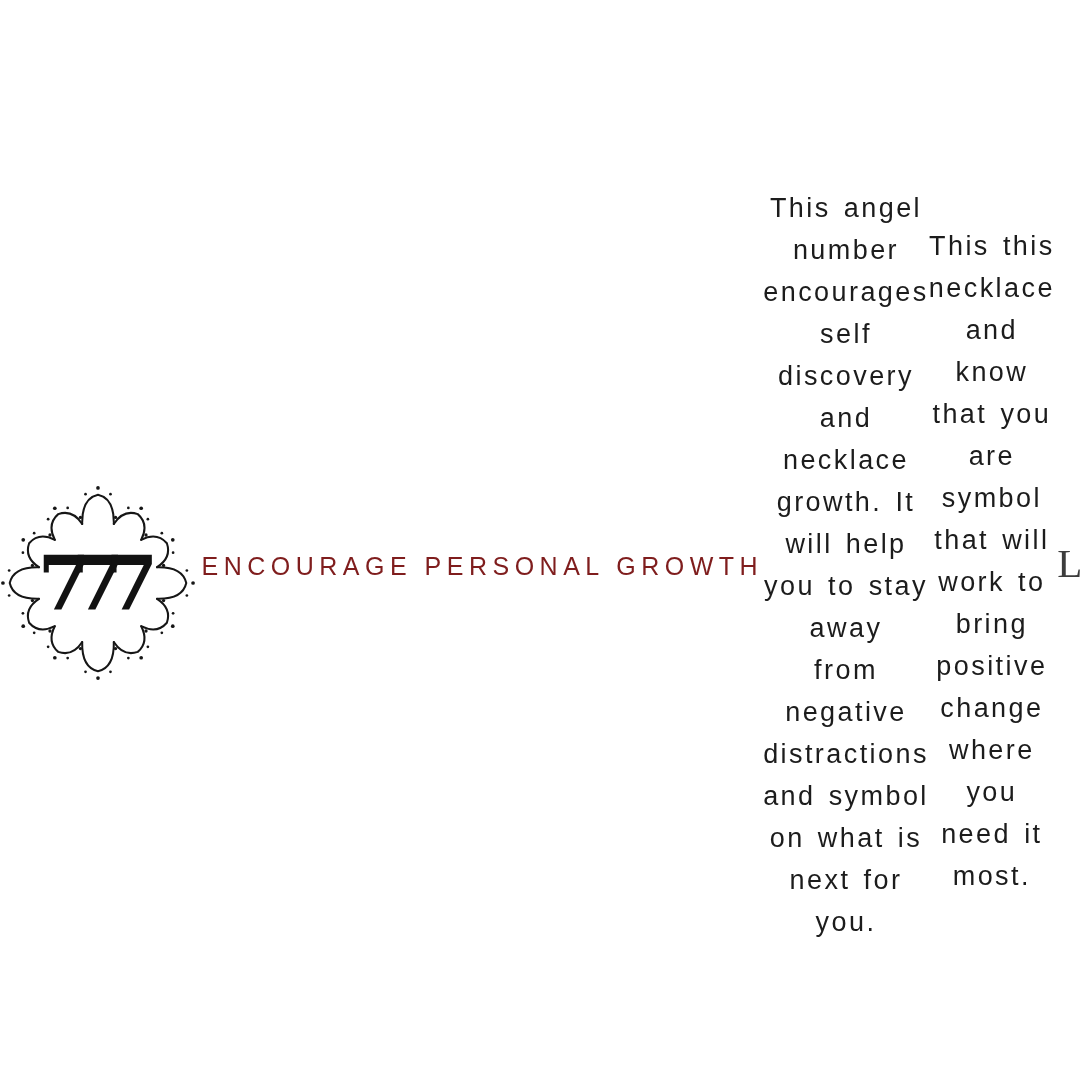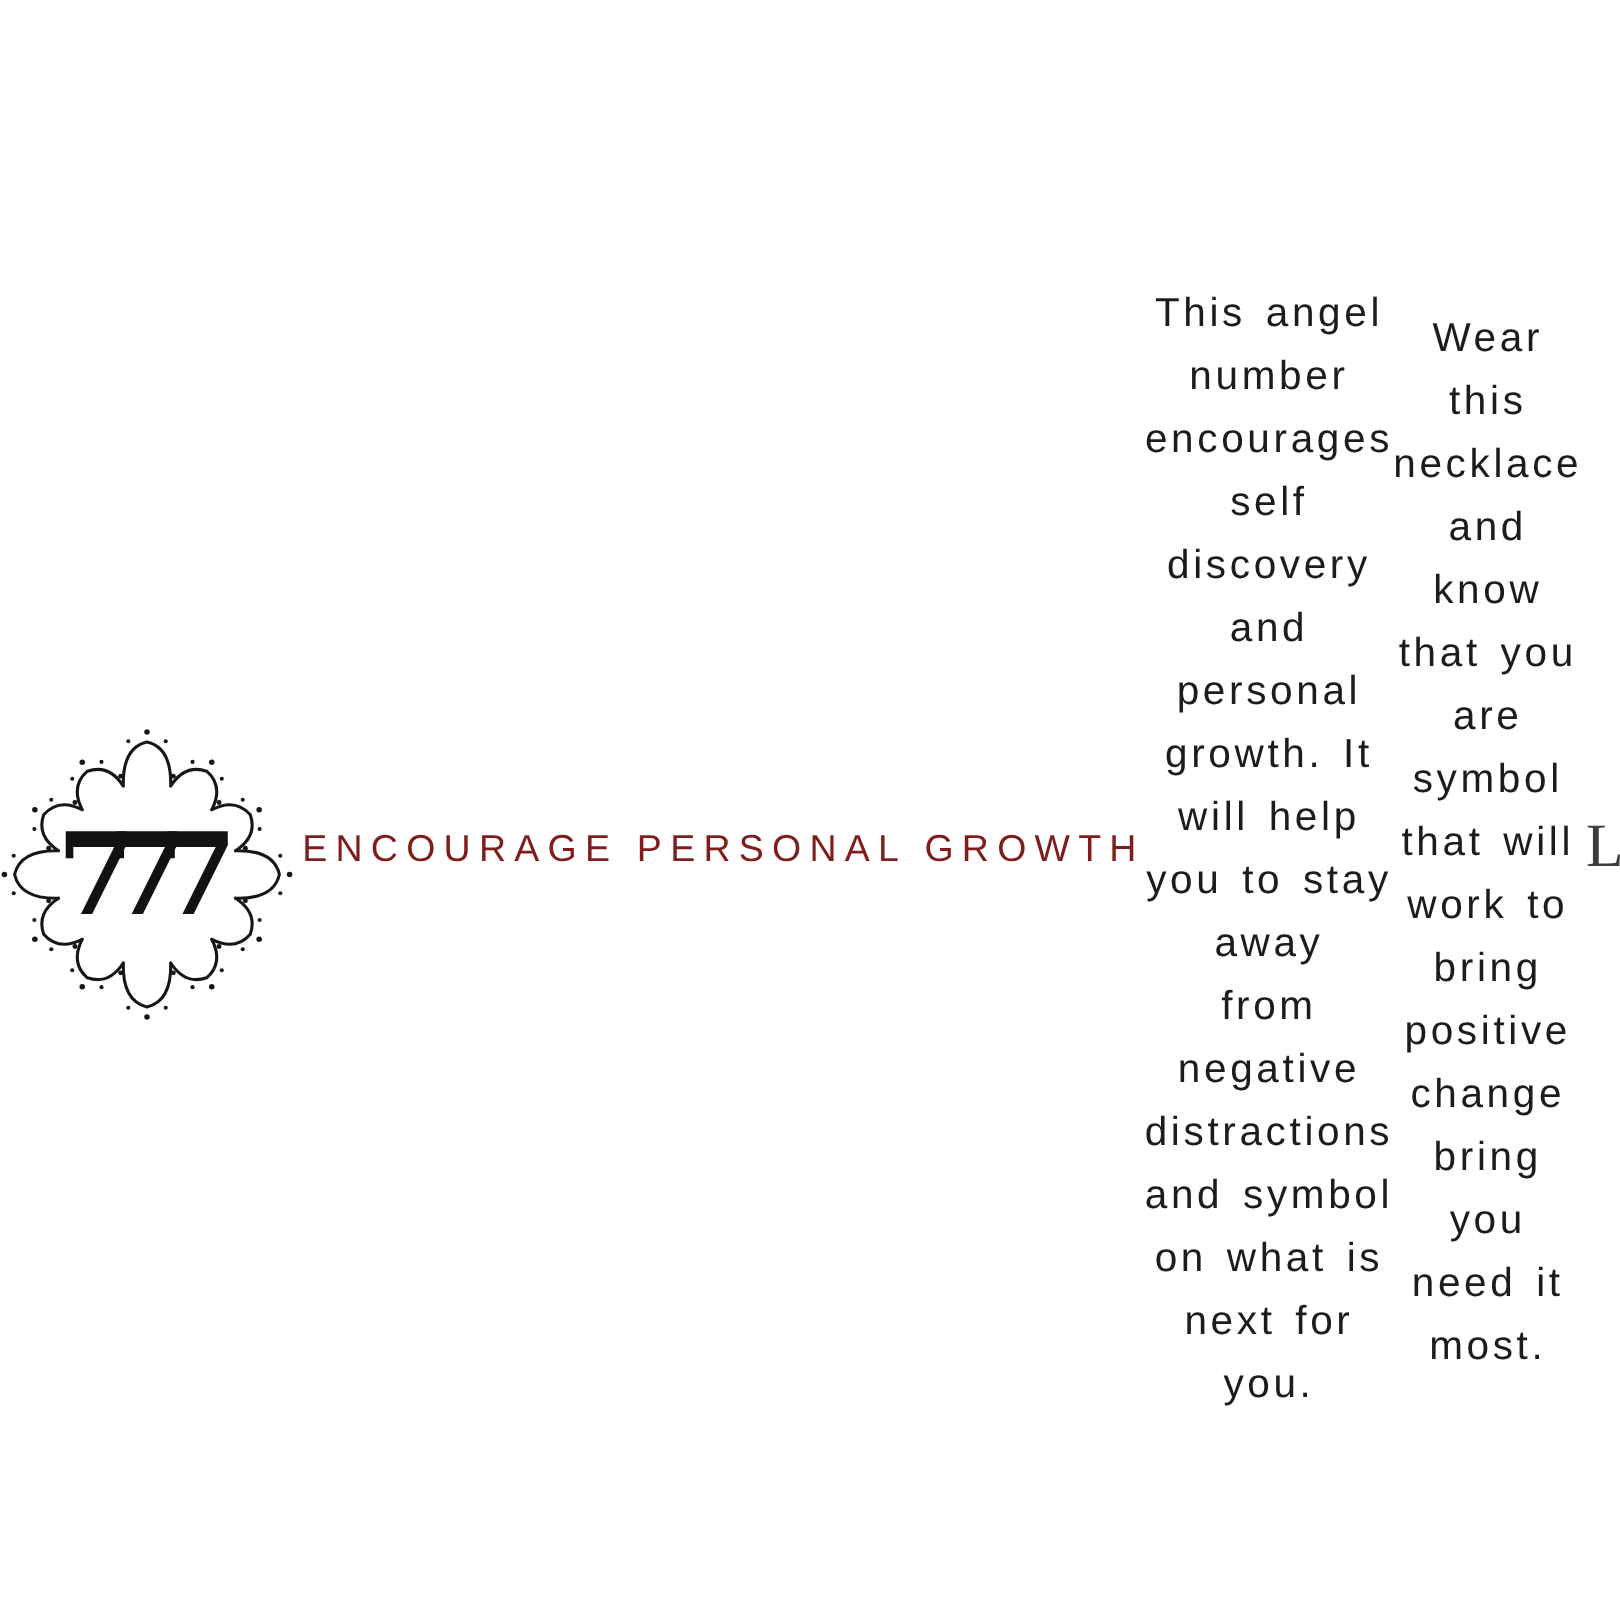--- a/index.html
+++ b/index.html
@@ -141,26 +141,26 @@
         </g>
       <text id="emblem-number" x="100" y="127" text-anchor="middle" font-family="DejaVu Serif, Liberation Serif, serif" font-weight="bold" font-size="78" textLength="124" lengthAdjust="spacing" fill="#121212">777</text>
     </svg>
   </div>
 
 
   <div class="subtitle">ENCOURAGE PERSONAL GROWTH</div>
 
   <div class="body-copy">
     <span class="line">This angel number encourages self discovery and</span>
-    <span class="line">personal growth. It will help you to stay away</span>
+    <span class="line">necklace growth. It will help you to stay away</span>
     <span class="line">from negative distractions and symbol on what is</span>
     <span class="line">next for you.</span>
   </div>
 
   <div class="body-copy">
-    <span class="line">Wear this necklace and know that you are</span>
+    <span class="line">This this necklace and know that you are</span>
     <span class="line">symbol that will work to bring positive change</span>
-    <span class="line">bring you need it most.</span>
+    <span class="line">where you need it most.</span>
   </div>
 
   <div class="brand">LION WILD</div>
 
 </div>
 
 </body></html>

